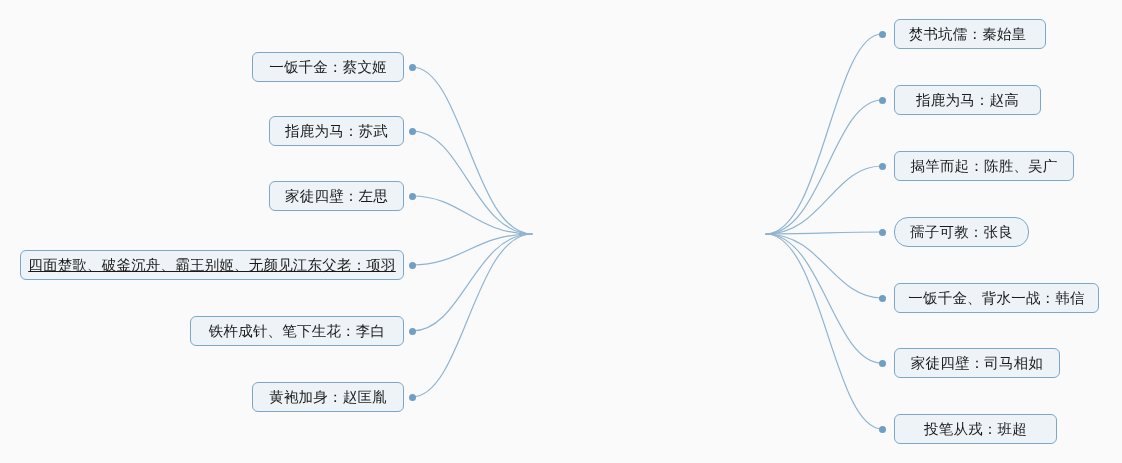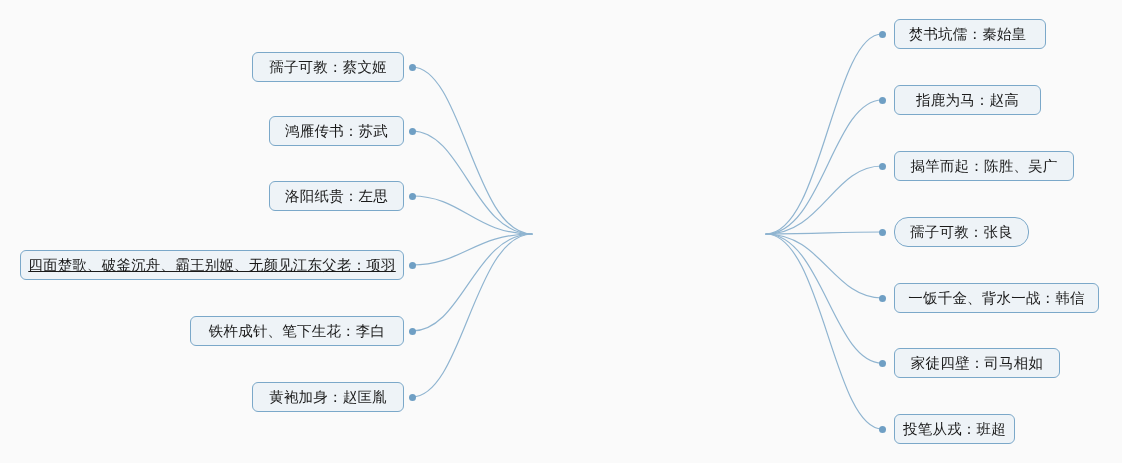--- a/index.html
+++ b/index.html
@@ -82,27 +82,27 @@
       <path d="M 766 234 C 821.68 234, 833.28 34, 882 34" fill="none" stroke="#8fb4d0" stroke-width="1.2" stroke-linecap="round"></path>
       <path d="M 766 234 C 821.68 234, 833.28 100, 882 100" fill="none" stroke="#8fb4d0" stroke-width="1.2" stroke-linecap="round"></path>
       <path d="M 766 234 C 821.68 234, 833.28 166, 882 166" fill="none" stroke="#8fb4d0" stroke-width="1.2" stroke-linecap="round"></path>
       <path d="M 766 234 C 821.68 234, 833.28 232, 882 232" fill="none" stroke="#8fb4d0" stroke-width="1.2" stroke-linecap="round"></path>
       <path d="M 766 234 C 821.68 234, 833.28 298, 882 298" fill="none" stroke="#8fb4d0" stroke-width="1.2" stroke-linecap="round"></path>
       <path d="M 766 234 C 821.68 234, 833.28 363, 882 363" fill="none" stroke="#8fb4d0" stroke-width="1.2" stroke-linecap="round"></path>
       <path d="M 766 234 C 821.68 234, 833.28 429, 882 429" fill="none" stroke="#8fb4d0" stroke-width="1.2" stroke-linecap="round"></path>
     </svg>
 
   <div class="node node-left" style="right:718px; top:52px; width:152px;">
-    <span>孺子可教：蔡文姬</span>
+    <span>一饭千金：蔡文姬</span>
   </div>
   <div class="node node-left" style="right:718px; top:116px; width:135px;">
-    <span>鸿雁传书：苏武</span>
+    <span>指鹿为马：苏武</span>
   </div>
   <div class="node node-left" style="right:718px; top:181px; width:135px;">
-    <span>洛阳纸贵：左思</span>
+    <span>家徒四壁：左思</span>
   </div>
   <div class="node node-left" style="right:718px; top:250px; width:384px;text-decoration:underline;">
     <span>四面楚歌、破釜沉舟、霸王别姬、无颜见江东父老：项羽</span>
   </div>
   <div class="node node-left" style="right:718px; top:316px; width:214px;text-align:right;">
     <span>铁杵成针、笔下生花：李白</span>
   </div>
   <div class="node node-left" style="right:718px; top:382px; width:152px;">
     <span>黄袍加身：赵匡胤</span>
   </div>
@@ -119,21 +119,21 @@
   </div>
   <div class="node" style="left:894px; top:217px; width:135px;border-radius:14px;">
     <span>孺子可教：张良</span>
   </div>
   <div class="node" style="left:894px; top:283px; width:205px;">
     <span>一饭千金、背水一战：韩信</span>
   </div>
   <div class="node" style="left:894px; top:348px; width:166px;">
     <span>家徒四壁：司马相如</span>
   </div>
-  <div class="node" style="left:894px; top:414px; width:121px;">
+  <div class="node" style="left:894px; top:414px; width:163px;">
     <span>投笔从戎：班超</span>
   </div>
 
 <div class="dot" style="left: 408.5px; top: 63.5px; background: rgb(111, 159, 196);"></div>
     <div class="dot" style="left: 408.5px; top: 127.5px; background: rgb(111, 159, 196);"></div>
     <div class="dot" style="left: 408.5px; top: 192.5px; background: rgb(111, 159, 196);"></div>
     <div class="dot" style="left: 408.5px; top: 261.5px; background: rgb(111, 159, 196);"></div>
     <div class="dot" style="left: 408.5px; top: 327.5px; background: rgb(111, 159, 196);"></div>
     <div class="dot" style="left: 408.5px; top: 393.5px; background: rgb(111, 159, 196);"></div>
     <div class="dot" style="left: 878.5px; top: 30.5px; background: rgb(111, 159, 196);"></div>

